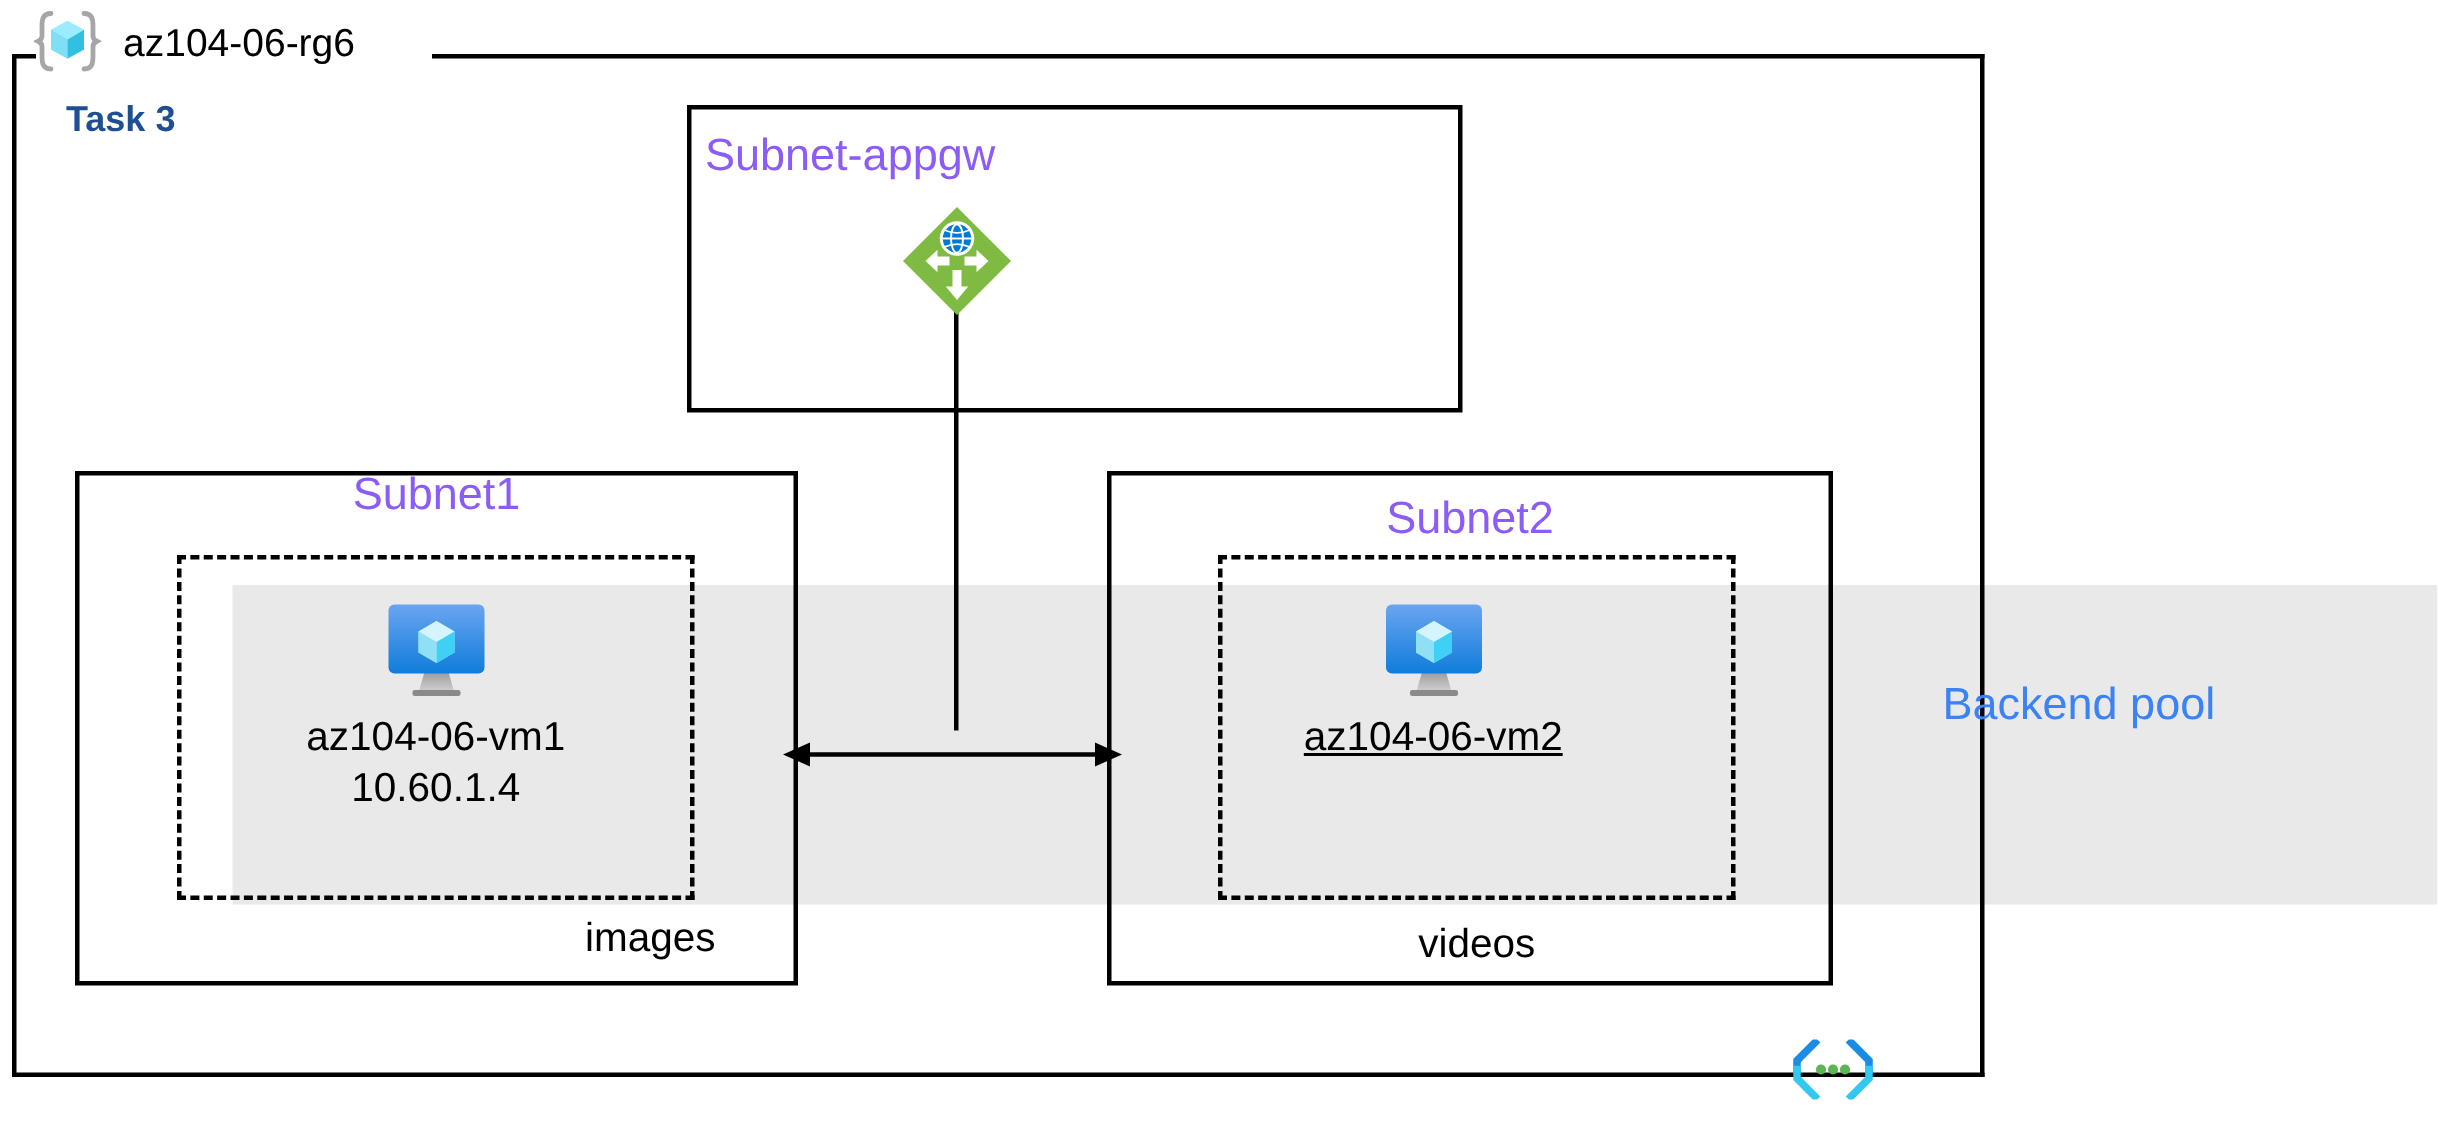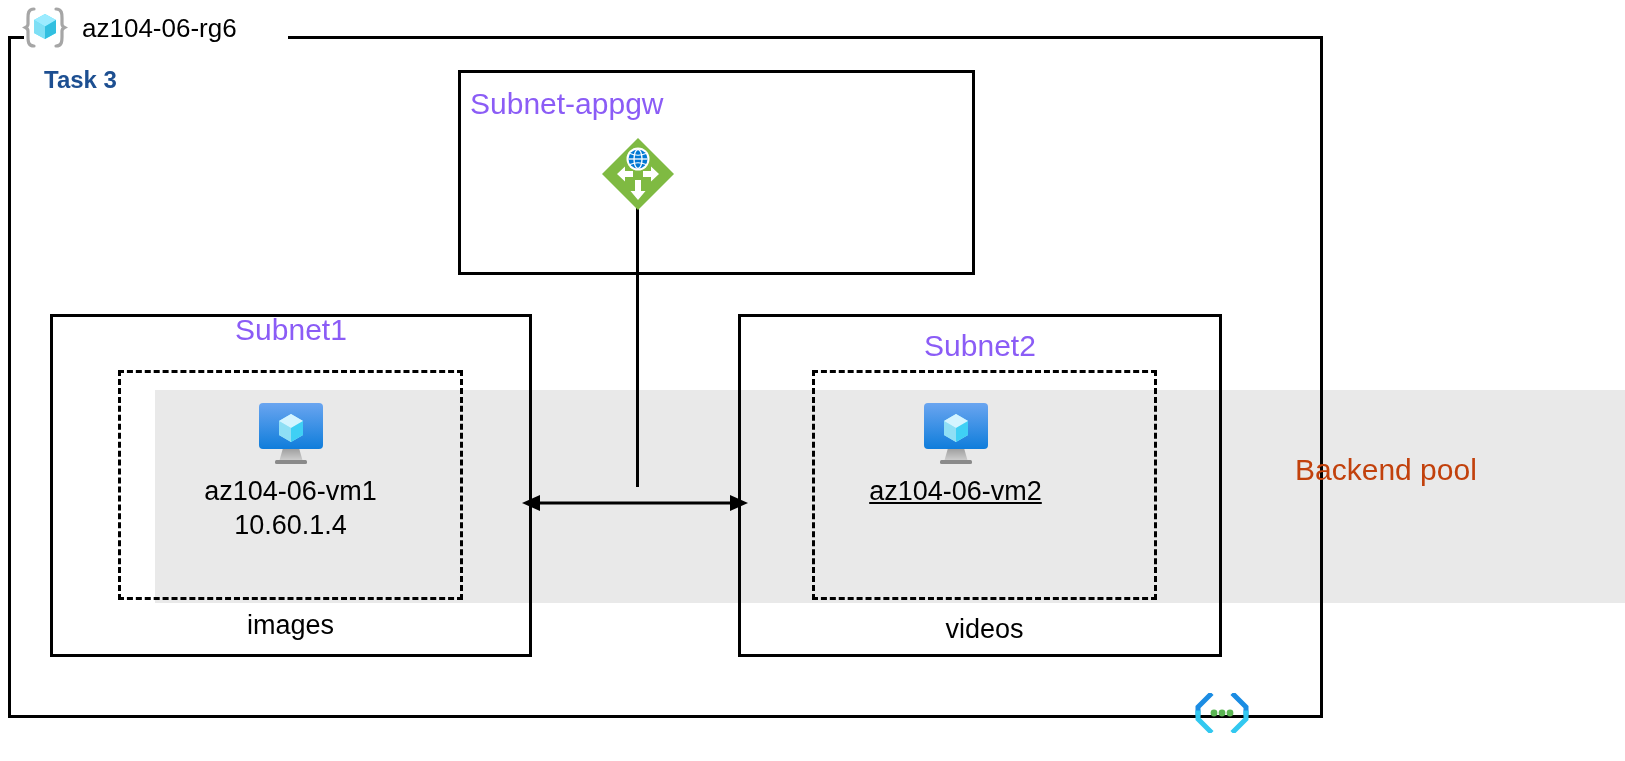--- a/index.html
+++ b/index.html
@@ -28,21 +28,21 @@
     height: 213px;
     background: #e9e9e9;
     z-index: 1;
   }
   .backend-label {
     position: absolute;
     left: 1295px;
     top: 452px;
     font-size: 30px;
     line-height: 36px;
-    color: #c2410c;
+    color: #3b82f6;
     white-space: nowrap;
     z-index: 4;
   }
 
   
   .rg-frame {
     position: absolute;
     left: 8px;
     top: 36px;
     width: 1315px;
@@ -160,21 +160,21 @@
   
   .caption {
     position: absolute;
     font-size: 27px;
     line-height: 34px;
     text-align: center;
     white-space: nowrap;
     color: #000000;
     z-index: 6;
   }
-  .caption1 { left: 118px; top: 608px; width: 345px; }
+  .caption1 { left: 132px; top: 608px; width: 345px; text-align: right; }
   .caption2 { left: 812px; top: 612px; width: 345px; }
 
   
   .conn-vert {
     position: absolute;
     left: 636px;
     top: 197px;
     width: 3px;
     height: 290px;
     background: #000000;

